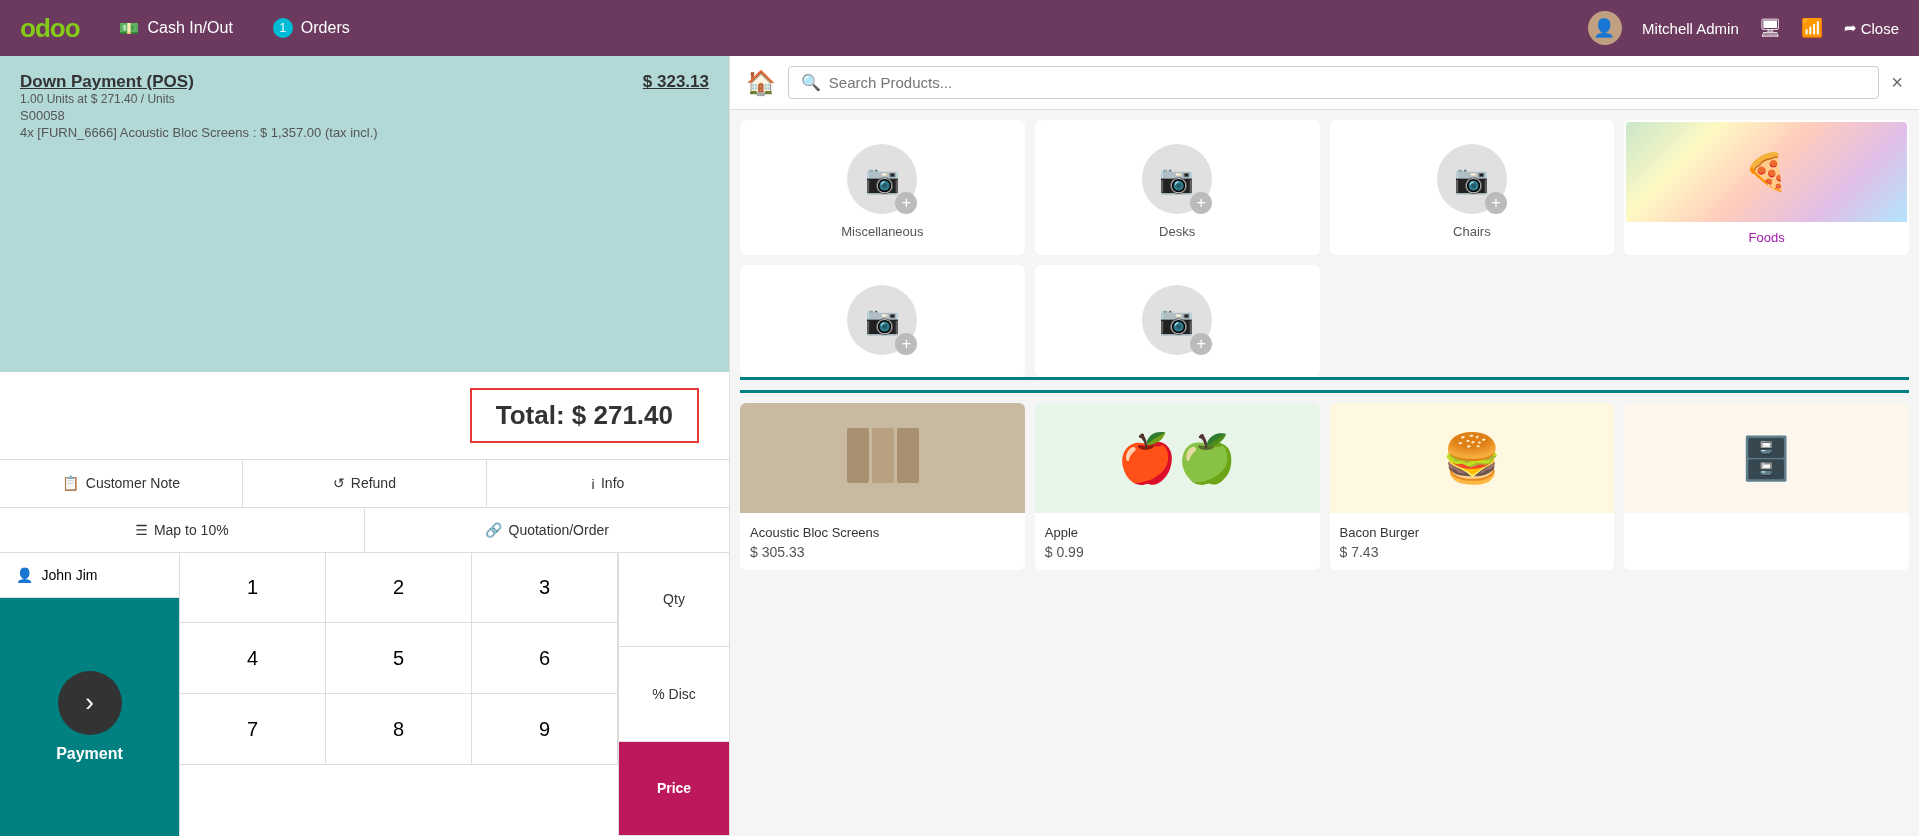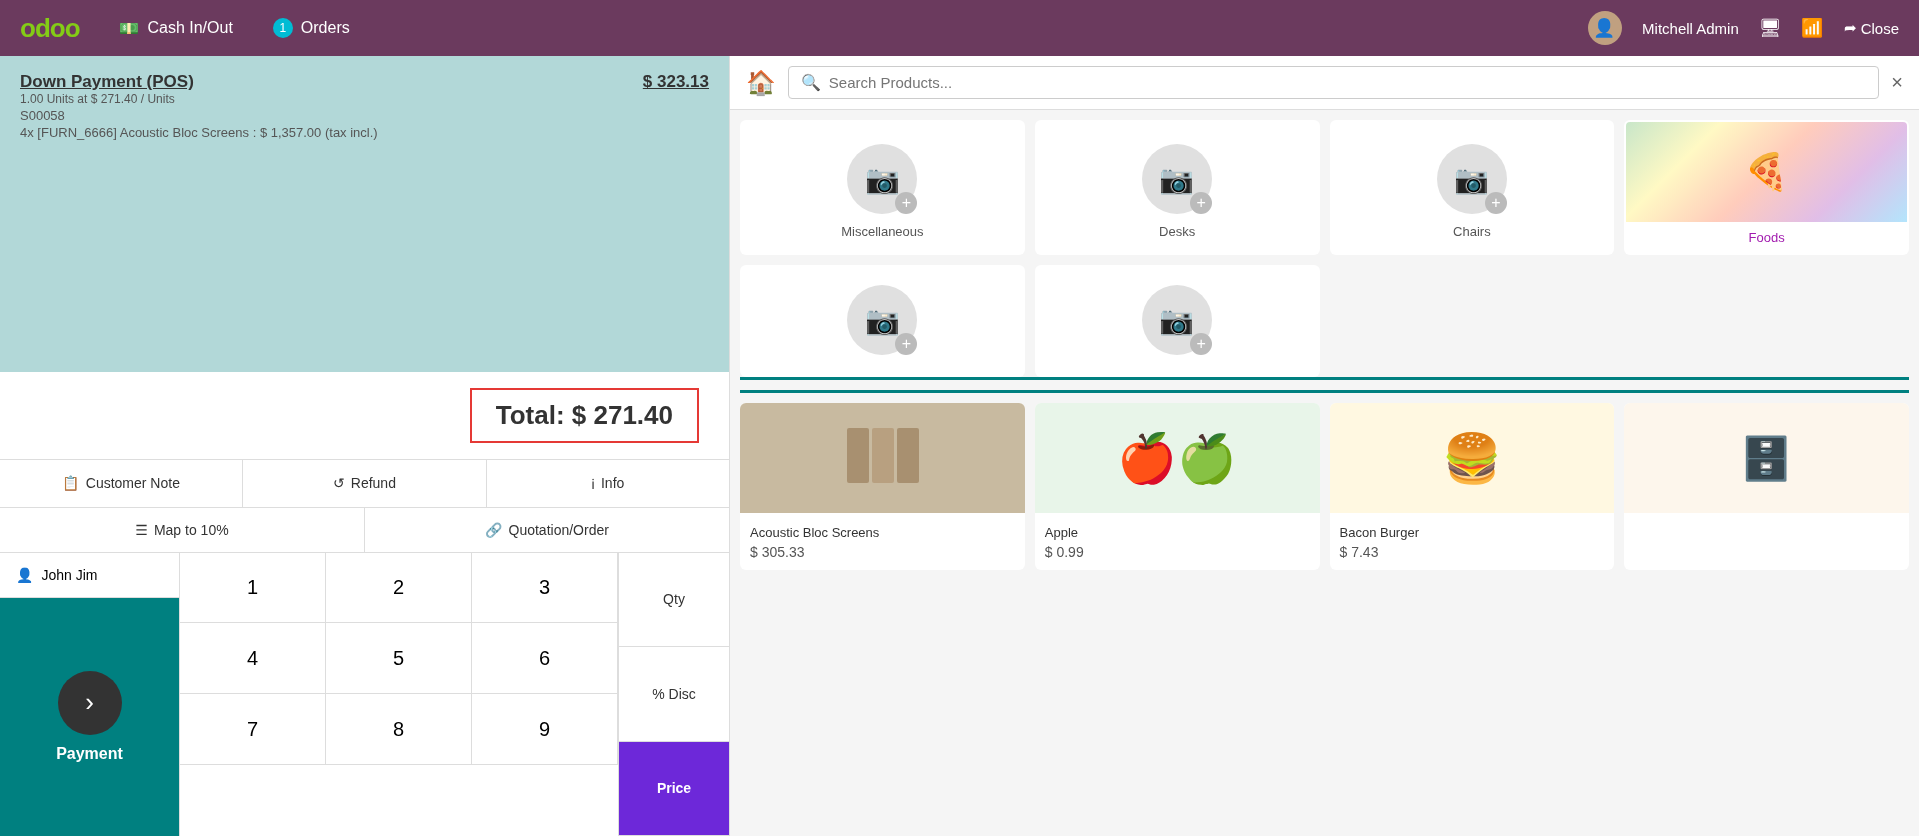--- a/index.html
+++ b/index.html
@@ -241,21 +241,21 @@
       border: none;
       border-bottom: 1px solid #ddd;
       background: white;
       font-size: 14px;
       cursor: pointer;
       display: flex;
       align-items: center;
       justify-content: center;
       color: #333;
     }
-    .mode-key:last-child { background: #6d28d9; color: white; font-weight: bold; }
+    .mode-key:last-child { background: #be185d; color: white; font-weight: bold; }
 
     
     .right-panel {
       flex: 1;
       background: #f5f5f5;
       display: flex;
       flex-direction: column;
       overflow: hidden;
     }
 

